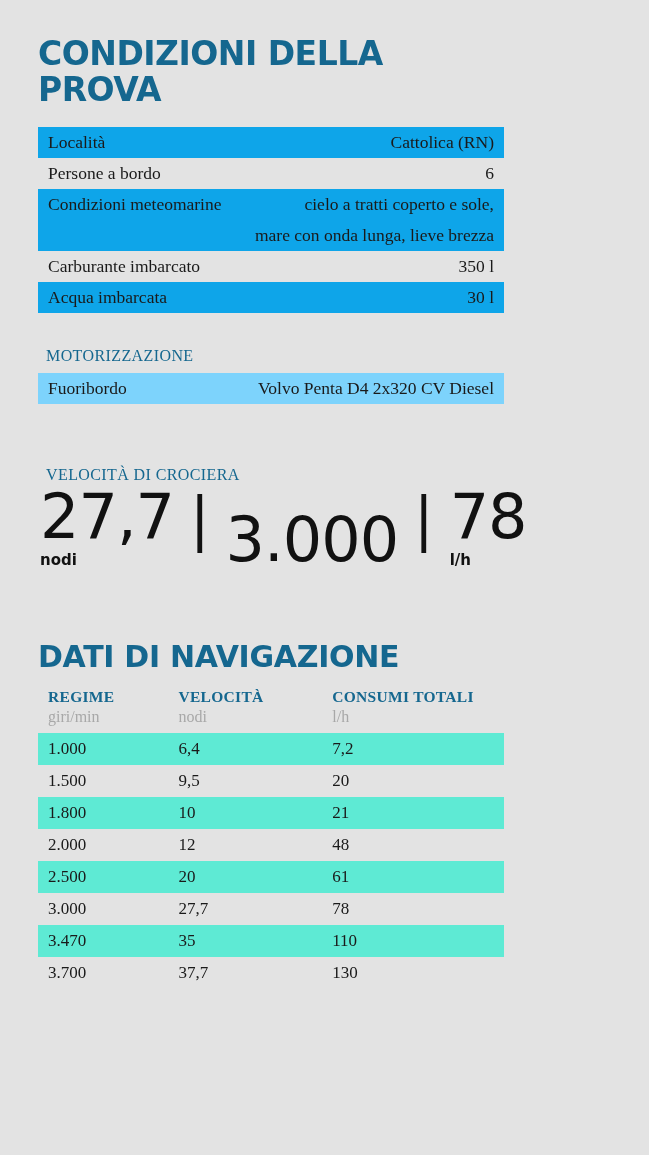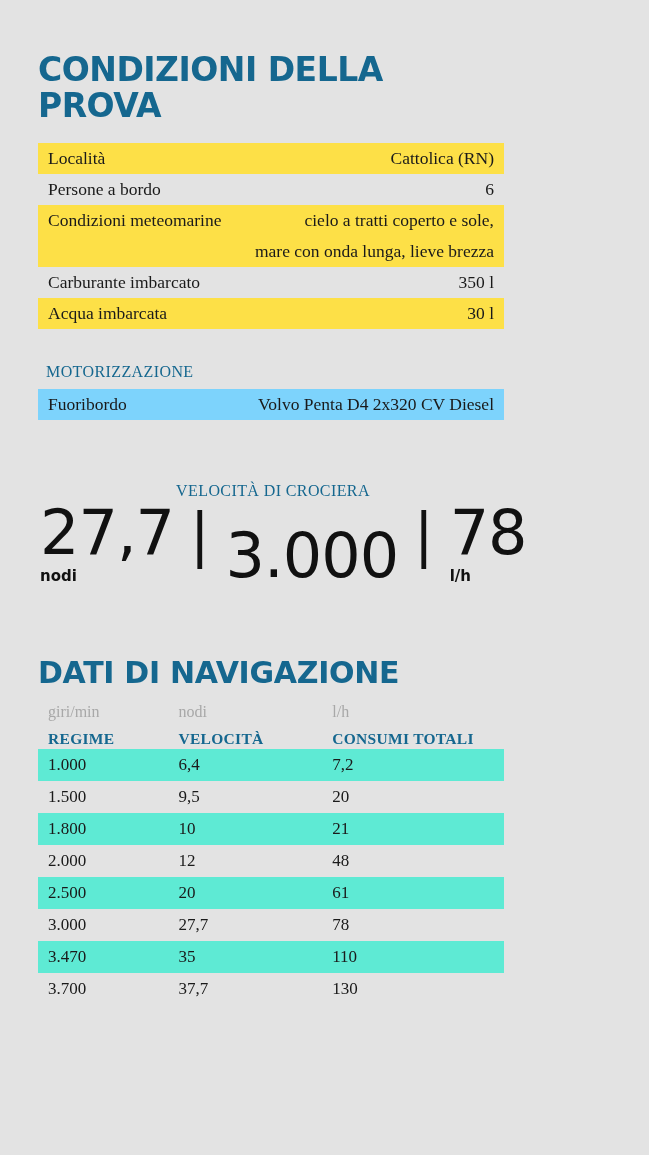--- a/index.html
+++ b/index.html
@@ -10,21 +10,21 @@
     width: 649px;
     height: 1155px;
     background: #e3e3e3;
     font-family: "Liberation Serif", serif;
     color: #1a1a1a;
     position: relative;
     overflow: hidden;
   }
 
   .page {
-    padding: 16px 38px;
+    padding: 0 38px;
     box-sizing: border-box;
     width: 542px;
   }
 
   
   .main-title {
     font-family: "DejaVu Sans", sans-serif;
     font-weight: bold;
     font-size: 33px;
     letter-spacing: -0.5px;
@@ -47,21 +47,21 @@
     width: 100%;
     border-collapse: collapse;
     margin-top: 18px;
     font-size: 17.5px;
   }
   .cond-table td {
     padding: 5px 10px;
     vertical-align: top;
   }
   .cond-table tr.shaded td {
-    background: #fde047;
+    background: #0ea5e9;
   }
   .cond-table td.label {
     text-align: left;
     white-space: nowrap;
   }
   .cond-table td.value {
     text-align: right;
   }
   .cond-table td.value-wrap {
     text-align: right;
@@ -83,21 +83,20 @@
     background: #7dd3fc;
   }
   .moto-table td.label { text-align: left; }
   .moto-table td.value { text-align: right; }
 
   
   .cruise-head {
     margin-top: 62px;
     margin-bottom: 2px;
     padding-left: 4px;
-    text-align: center;
   }
   .cruise-row {
     display: flex;
     align-items: flex-end;
     padding-left: 2px;
     margin-top: 4px;
   }
   .cruise-item {
     display: flex;
     flex-direction: column;
@@ -231,29 +230,29 @@
 
   <h2 class="nav-title">DATI DI NAVIGAZIONE</h2>
   <table class="nav-table">
     <colgroup>
         <col class="c1">
         <col class="c2">
         <col class="c3">
       </colgroup>
     <thead>
       <tr>
+        <th>REGIME</th>
+        <th>VELOCITÀ</th>
+        <th>CONSUMI TOTALI</th>
+      </tr>
+      <tr>
         <td class="unit">giri/min</td>
         <td class="unit">nodi</td>
         <td class="unit">l/h</td>
       </tr>
-      <tr>
-        <th>REGIME</th>
-        <th>VELOCITÀ</th>
-        <th>CONSUMI TOTALI</th>
-      </tr>
     </thead>
     <tbody>
       <tr class="shaded">
         <td>1.000</td>
         <td>6,4</td>
         <td>7,2</td>
       </tr>
       <tr>
         <td>1.500</td>
         <td>9,5</td>

